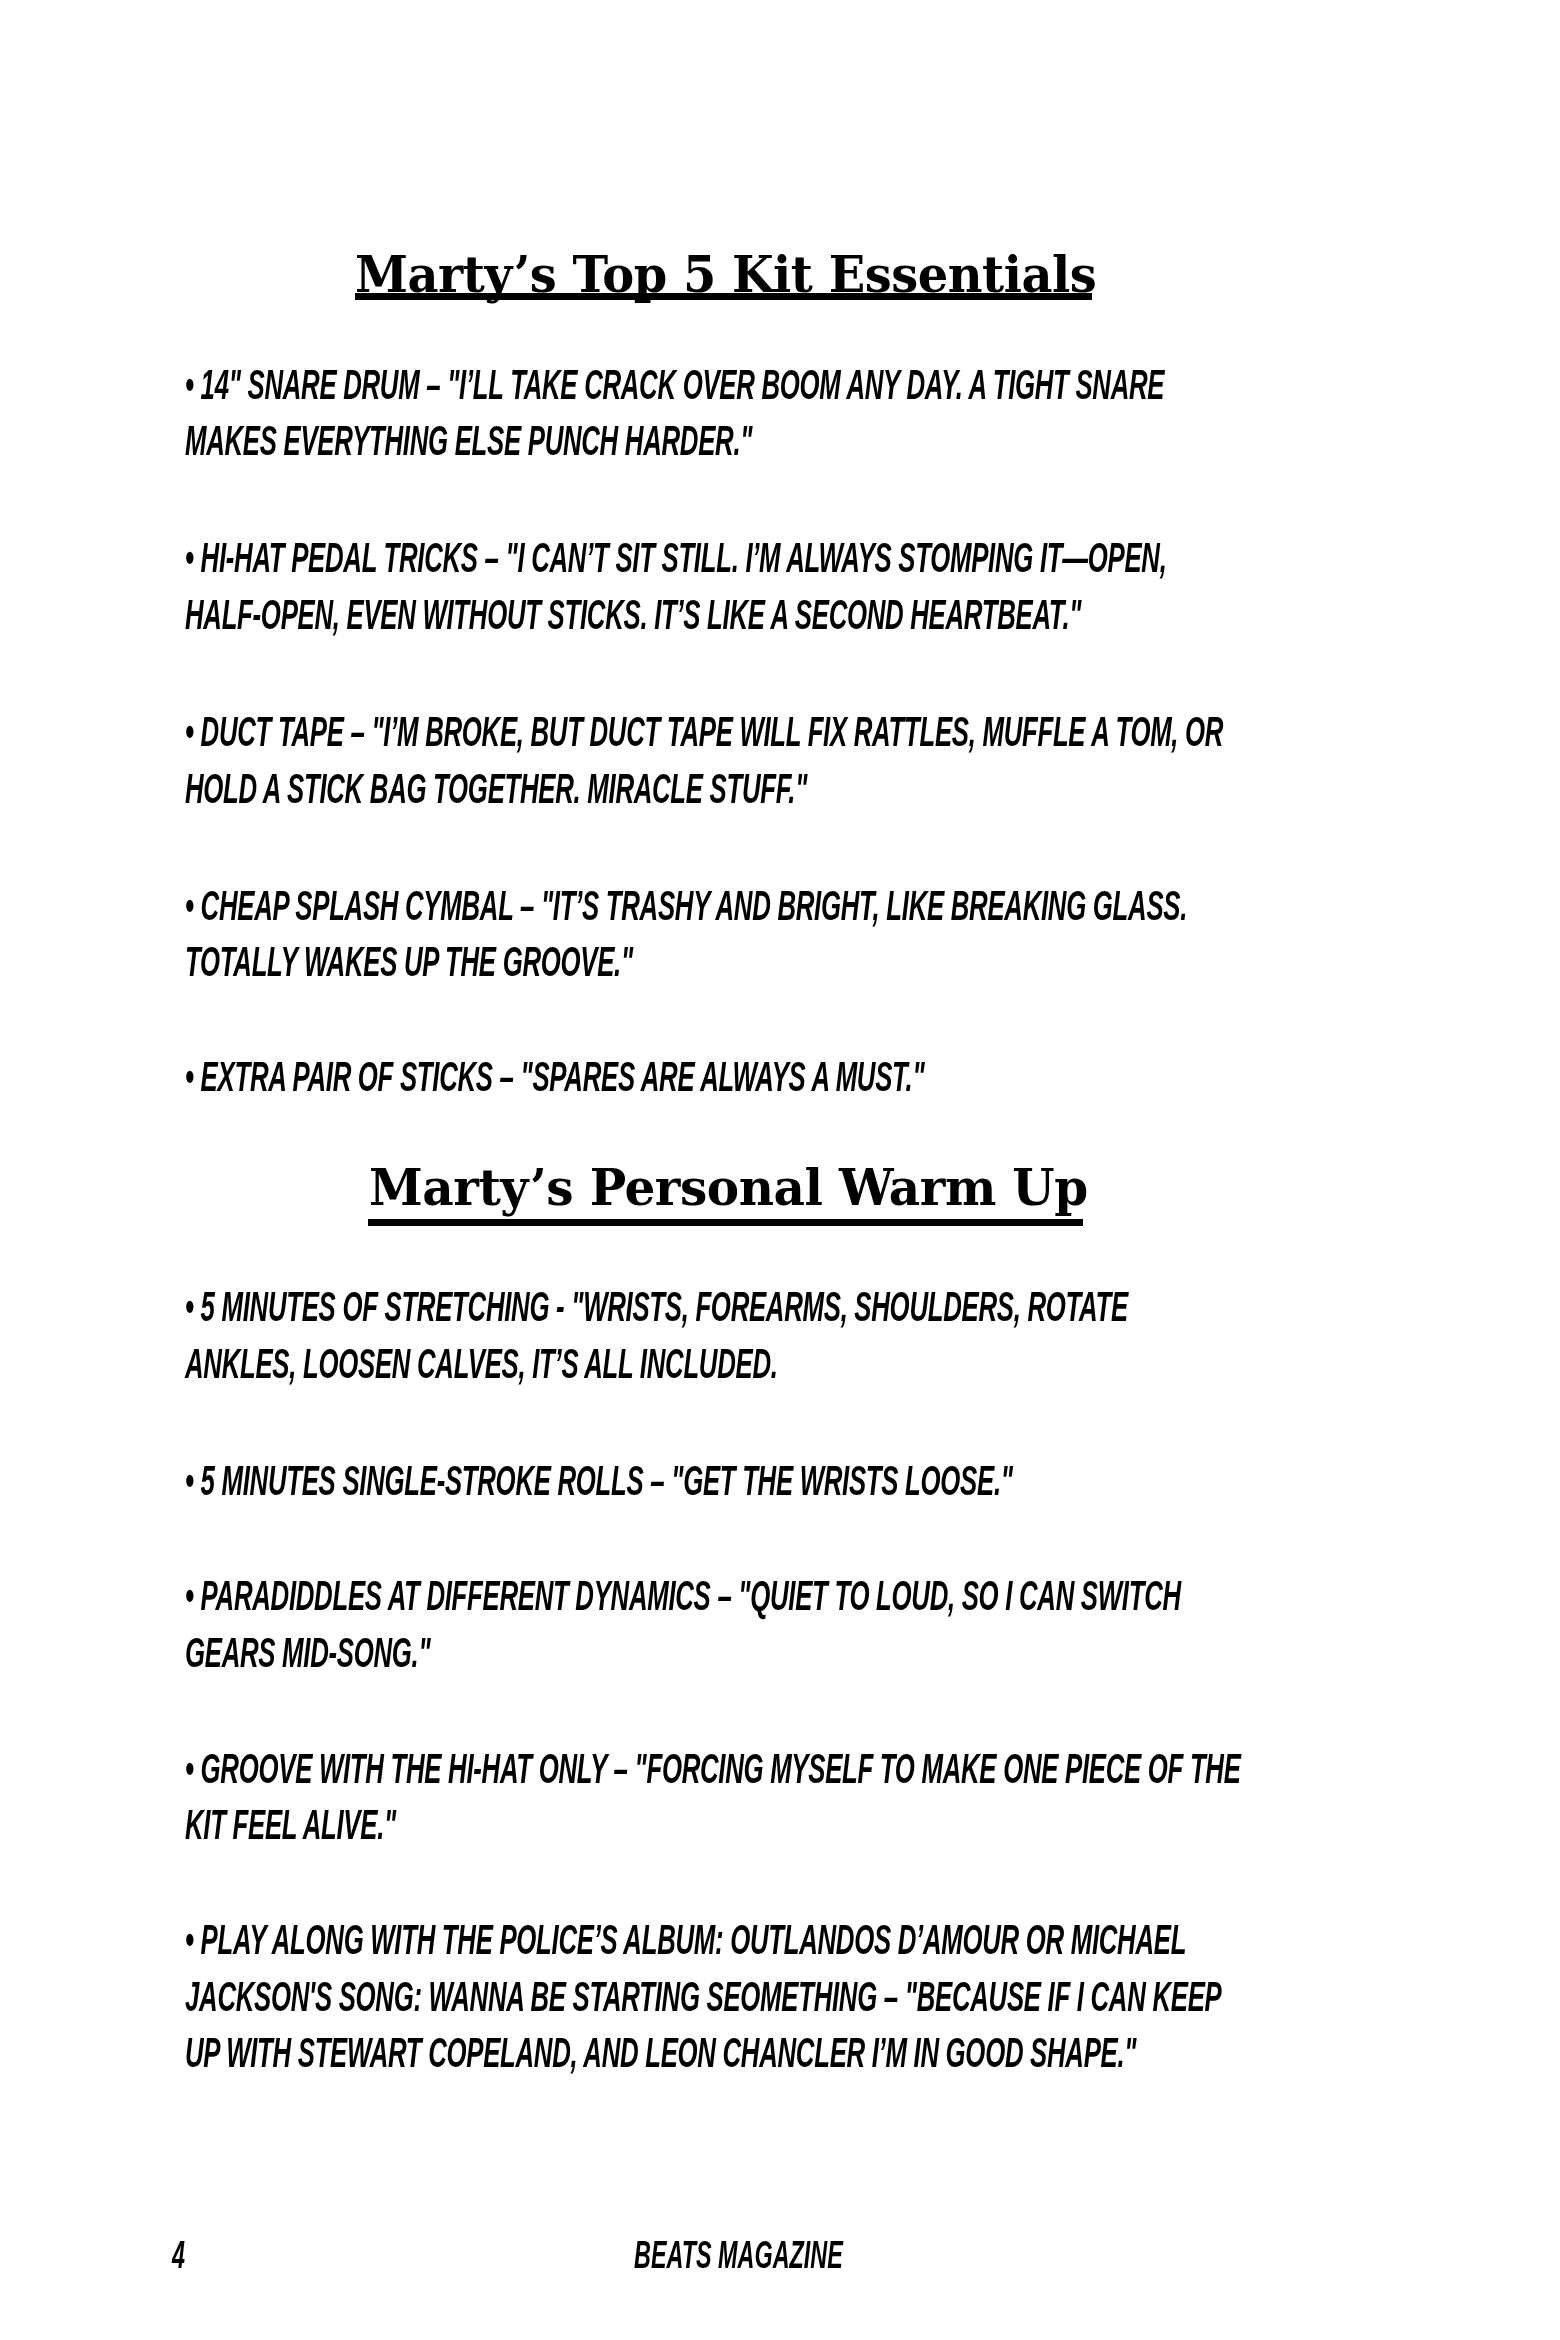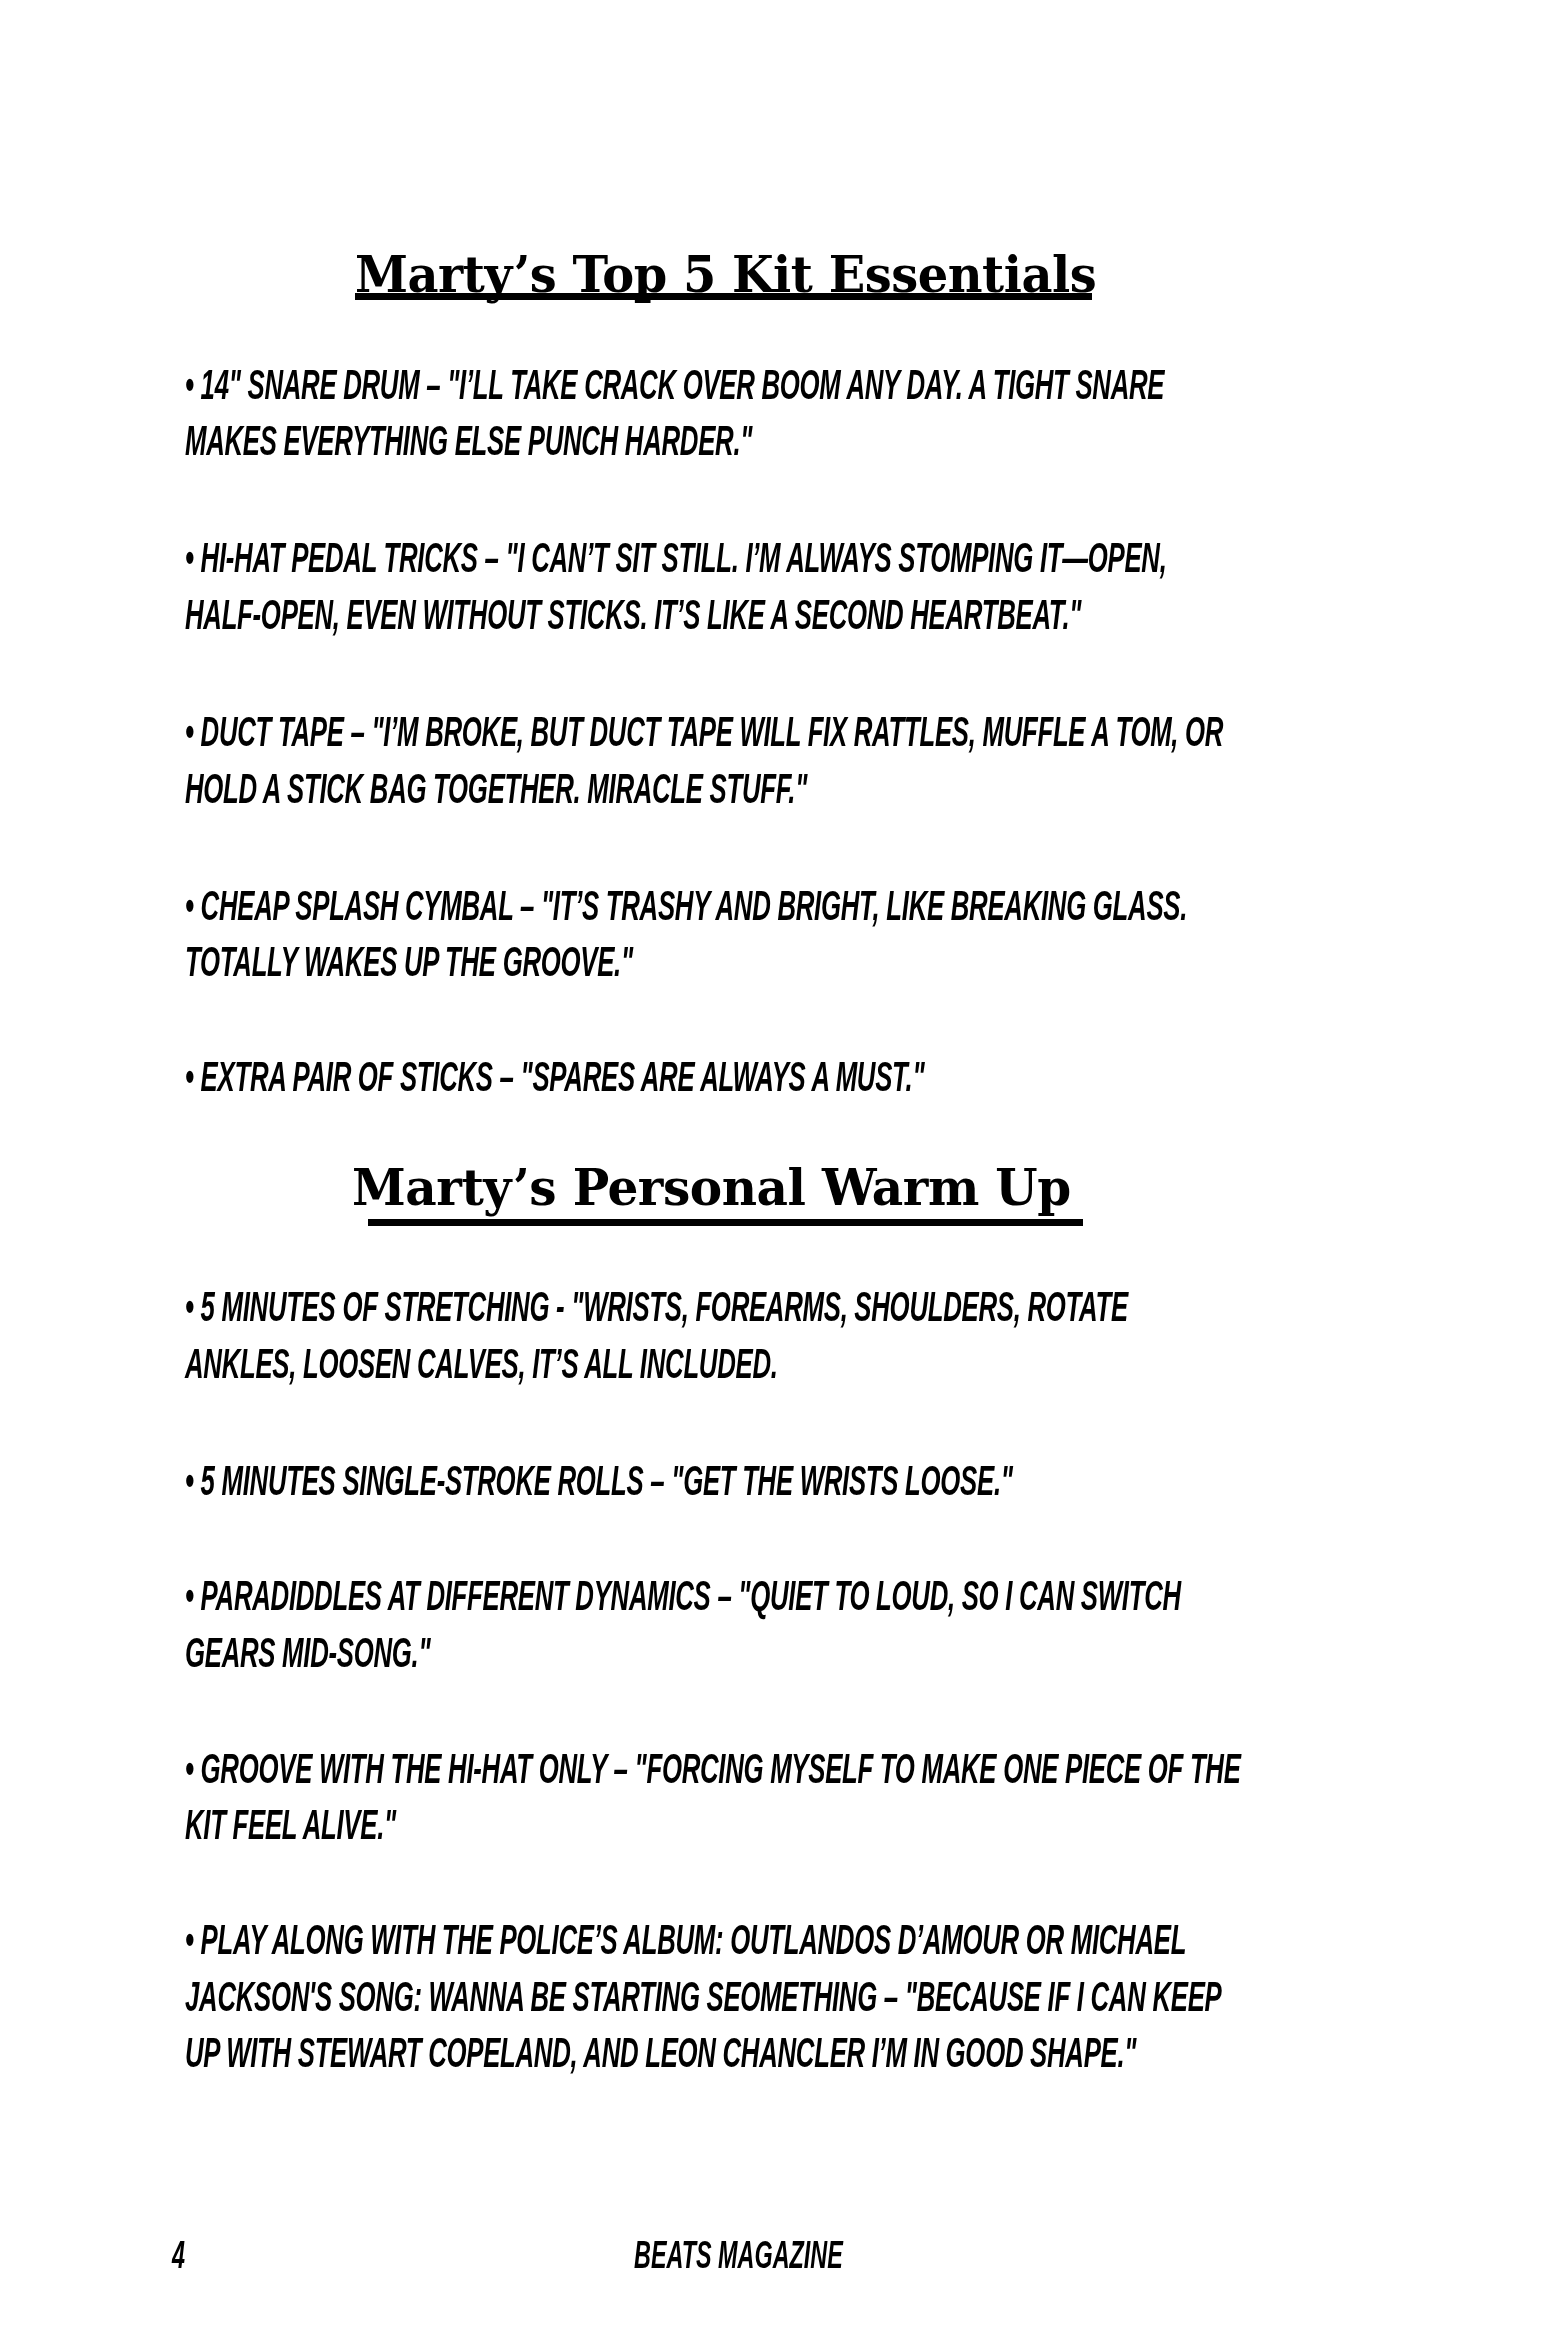--- a/index.html
+++ b/index.html
@@ -65,21 +65,21 @@
   </div>
   <div>
     <div class="line" style="top:884px;">• Cheap Splash Cymbal – "It’s trashy and bright, like breaking glass.</div>
     <div class="line" style="top:940px;">Totally wakes up the groove."</div>
   </div>
   <div>
     <div class="line" style="top:1055px;">• Extra Pair of Sticks – "Spares are always a must."</div>
   </div>
 </div>
 
-<div class="title" style="left:352px; top:1162px;">
+<div class="title" style="left:369px; top:1162px;">
   <span class="txt" style="transform: scaleX(0.95247);">Marty’s Personal Warm Up</span>
 </div>
 <div class="uline" style="left:368px; top:1219px; width:715px;"></div>
 
 <div>
   <div>
     <div class="line" style="top:1285px;">•  5 minutes of stretching - "Wrists, forearms, shoulders, rotate</div>
     <div class="line" style="top:1342px;">ankles, loosen calves, it’s all included.</div>
   </div>
   <div>

